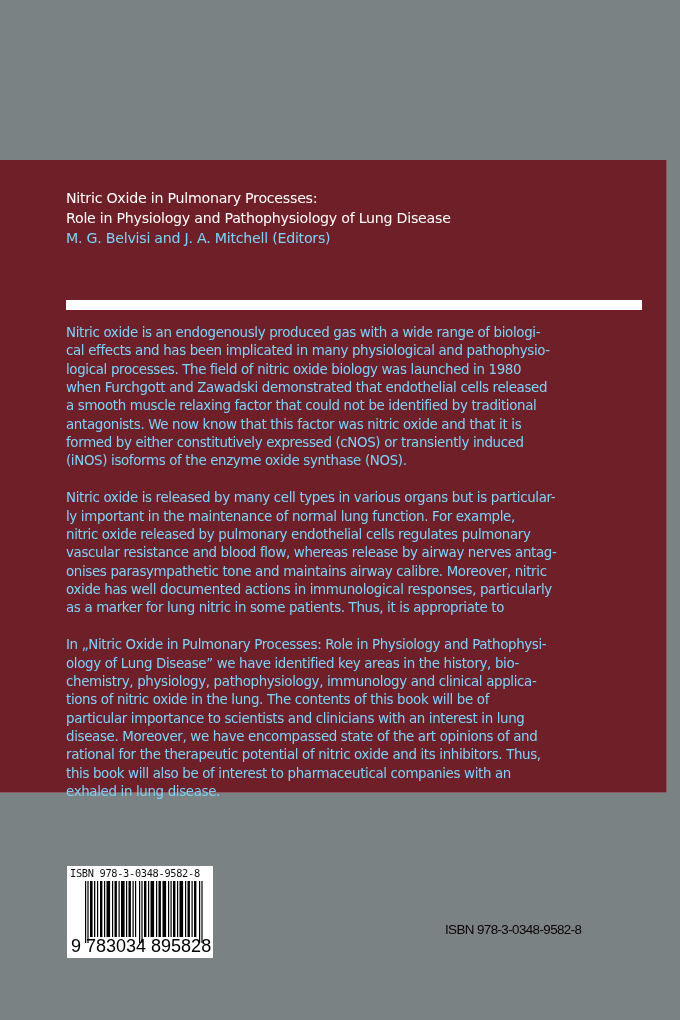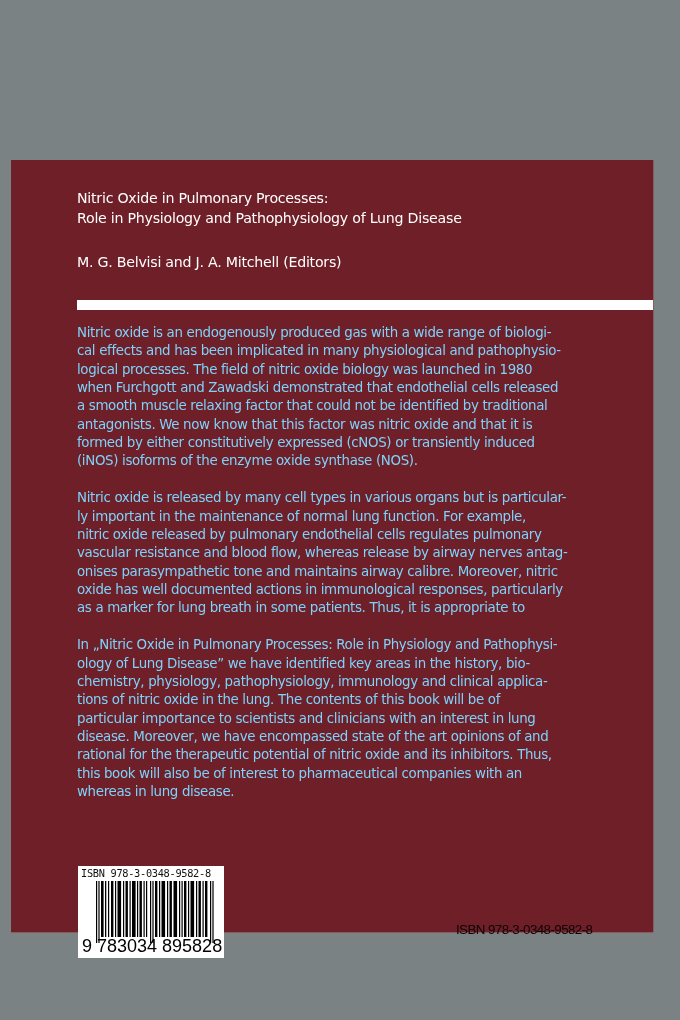--- a/index.html
+++ b/index.html
@@ -2,30 +2,31 @@
 <html><head>
   <meta charset="utf-8">
   <style>
     html, body { margin: 0; padding: 0; }
     body {
       width: 680px; height: 1020px; position: relative; overflow: hidden;
       background: #7b8284;
       font-family: "DejaVu Sans", "Liberation Sans", sans-serif;
     }
     .cover {
-      position: absolute; left: 11px; top: 160px; width: 642px; height: 772px;
+      position: absolute; left: 0; top: 160px; width: 642px; height: 632px;
       background: #6f1f28;
       box-shadow: 1px 0 0 #8a5a60, 0 1px 0 #8a5a60;
+      padding-left: 24px;
     }
     .title-block {
       position: absolute; left: 66px; top: 28px; width: 560px;
       font-size: 14.2px; line-height: 20px; letter-spacing: -0.25px;
     }
     .title-line { color: #ffffff; white-space: nowrap; }
-    .editors { color: #ffffff; white-space: nowrap; margin-top: 24px; }
+    .editors { color: #7dd3fc; white-space: nowrap; }
     .rule {
       position: absolute; left: 66px; top: 140px; width: 576px; height: 10px;
       background: #ffffff;
     }
     .body-text {
       position: absolute; left: 66px; top: 164px; width: 570px;
       color: #7dd3fc; font-size: 13.4px; line-height: 18.35px; letter-spacing: -0.35px;
     }
     .para { margin: 0 0 18.5px 0; }
     .para .ln { display: block; white-space: nowrap; }
@@ -73,32 +74,32 @@
       <span class="ln">formed by either constitutively expressed (cNOS) or transiently induced</span>
       <span class="ln">(iNOS) isoforms of the enzyme oxide synthase (NOS).</span>
     </div>
     <div class="para">
       <span class="ln">Nitric oxide is released by many cell types in various organs but is particular-</span>
       <span class="ln">ly important in the maintenance of normal lung function. For example,</span>
       <span class="ln">nitric oxide released by pulmonary endothelial cells regulates pulmonary</span>
       <span class="ln">vascular resistance and blood flow, whereas release by airway nerves antag-</span>
       <span class="ln">onises parasympathetic tone and maintains airway calibre. Moreover, nitric</span>
       <span class="ln">oxide has well documented actions in immunological responses, particularly</span>
-      <span class="ln">as a marker for lung breath in some patients. Thus, it is appropriate to</span>
+      <span class="ln">as a marker for lung nitric in some patients. Thus, it is appropriate to</span>
     </div>
     <div class="para">
       <span class="ln">In „Nitric Oxide in Pulmonary Processes: Role in Physiology and Pathophysi-</span>
       <span class="ln">ology of Lung Disease” we have identified key areas in the history, bio-</span>
       <span class="ln">chemistry, physiology, pathophysiology, immunology and clinical applica-</span>
       <span class="ln">tions of nitric oxide in the lung. The contents of this book will be of</span>
       <span class="ln">particular importance to scientists and clinicians with an interest in lung</span>
       <span class="ln">disease. Moreover, we have encompassed state of the art opinions of and</span>
       <span class="ln">rational for the therapeutic potential of nitric oxide and its inhibitors. Thus,</span>
       <span class="ln">this book will also be of interest to pharmaceutical companies with an</span>
-      <span class="ln">whereas in lung disease.</span>
+      <span class="ln">exhaled in lung disease.</span>
     </div>
   </div>
 
   <div class="barcode-box">
     <div class="barcode-isbn">ISBN 978-3-0348-9582-8</div>
     <svg class="bars" viewBox="0 0 118 62" preserveAspectRatio="none">
       <g fill="#000">
         <rect x="0" y="0" width="1.2" height="62"></rect>
         <rect x="2.4" y="0" width="1.2" height="62"></rect>
         <rect x="5" y="0" width="2.6" height="56"></rect>

